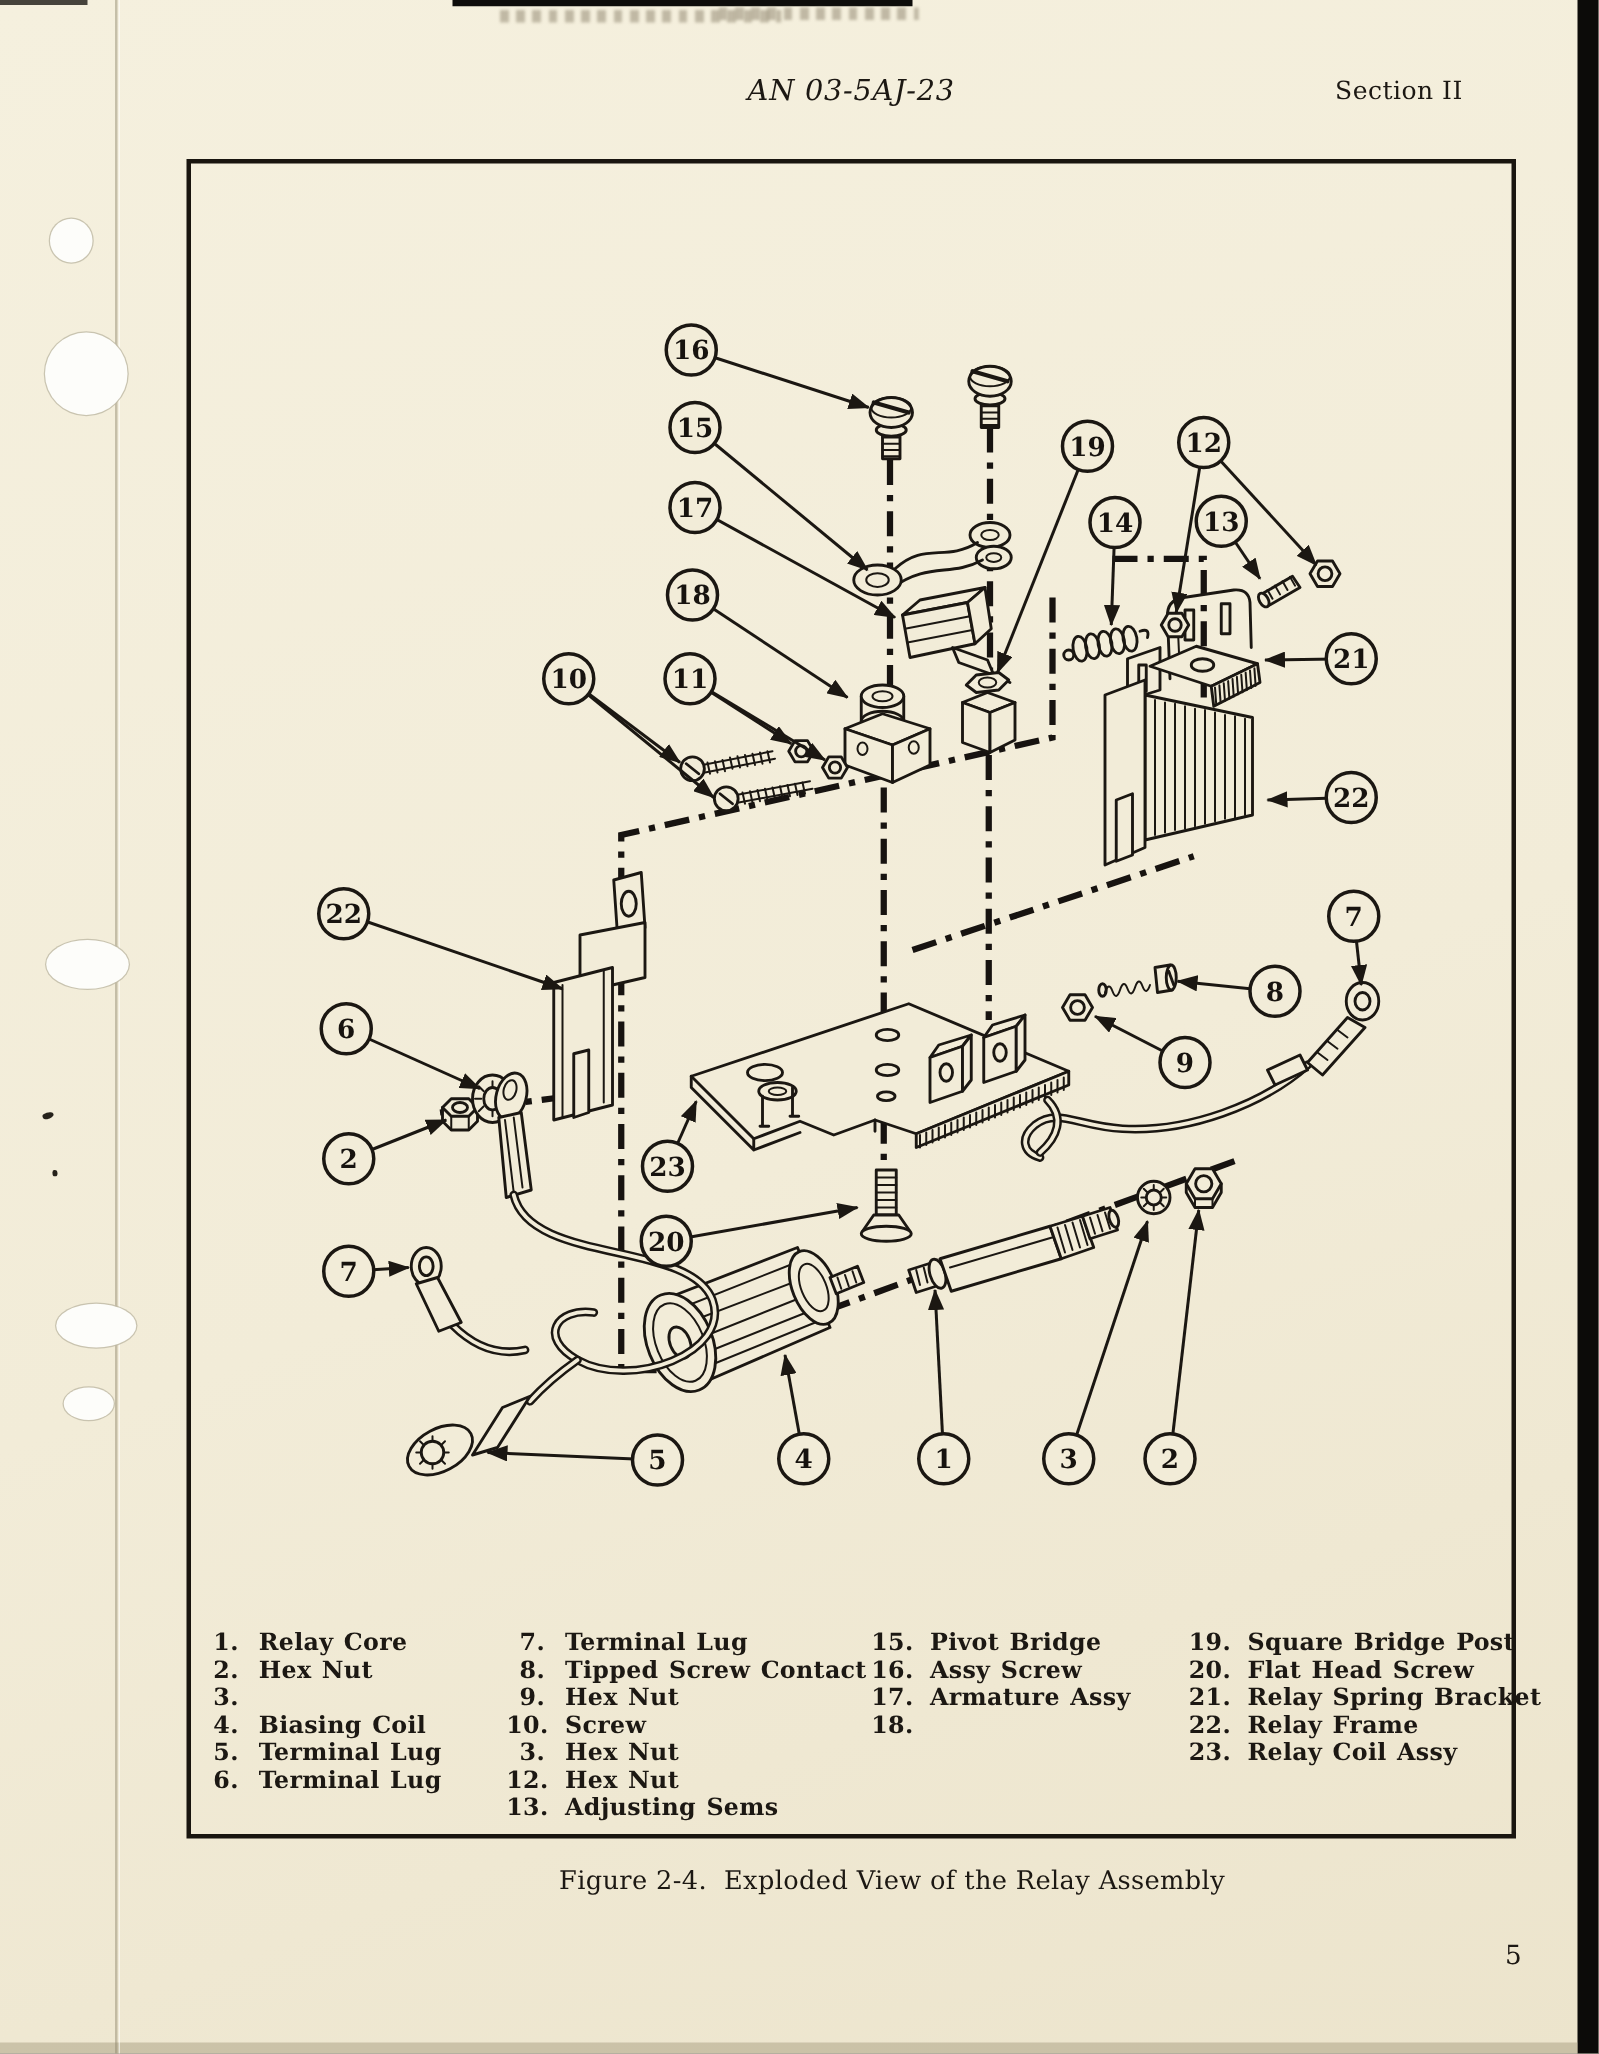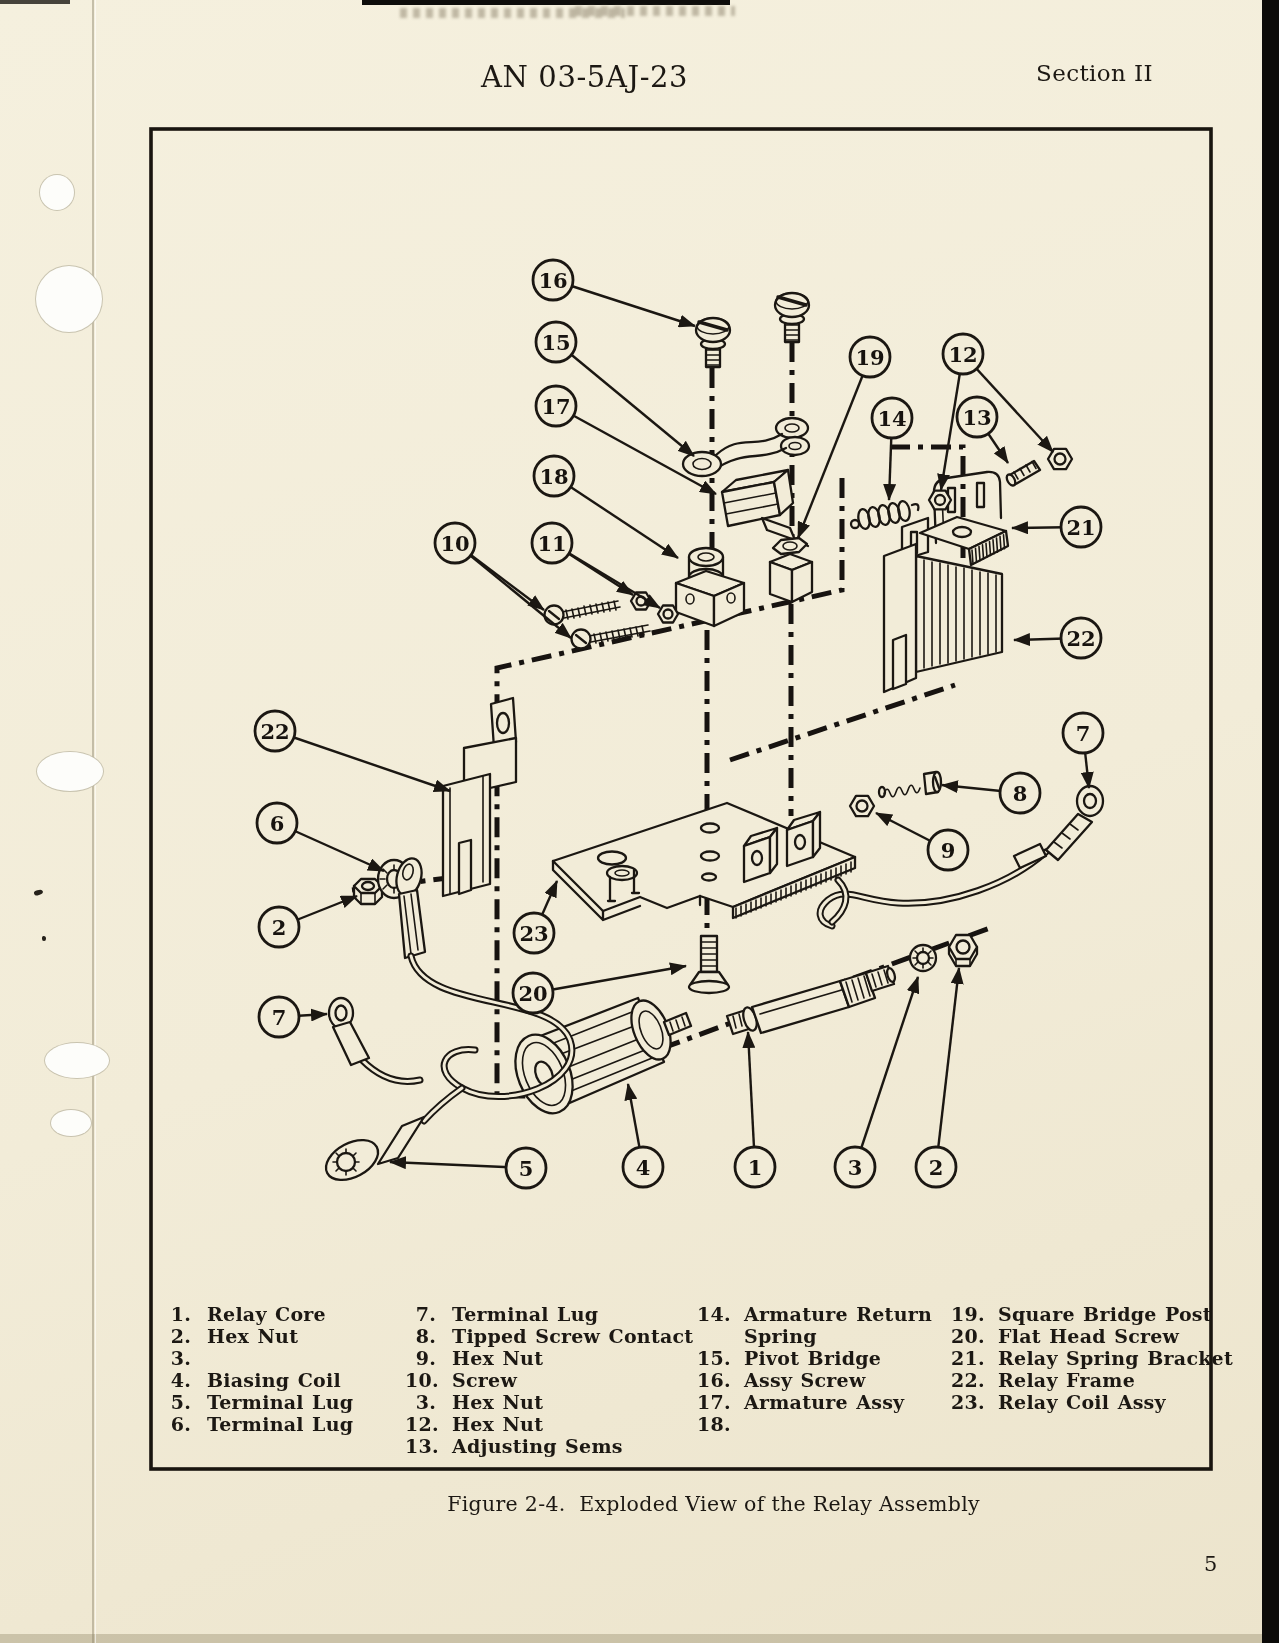--- a/index.html
+++ b/index.html
@@ -24,23 +24,23 @@
   .hole.h2{left:36px;top:266px;width:66px;height:66px;}
   .hole.h3{left:37px;top:752px;width:66px;height:39px;}
   .hole.h4{left:45px;top:1043px;width:64px;height:35px;}
   .hole.h5{left:51px;top:1110px;width:40px;height:26px;}
   .speck{position:absolute;background:#26221b;border-radius:40% 60% 50% 50%;}
   .speck.k1{left:34px;top:890px;width:9px;height:5px;transform:rotate(-20deg);}
   .speck.k2{left:42px;top:936px;width:4px;height:5px;}
   .speck.k3{left:952px;top:1172px;width:4px;height:4px;}
 
   
-  .hdr-doc{position:absolute;top:60px;left:481px;width:400px;text-align:left;
-    font-size:29px;letter-spacing:.6px;white-space:nowrap;}
-  .hdr-sec{position:absolute;top:60px;left:1036px;font-size:23px;letter-spacing:.4px;white-space:nowrap;}
+  .hdr-doc{position:absolute;top:60px;left:481px;width:400px;text-align:center;
+    font-size:23px;letter-spacing:.6px;white-space:nowrap;font-style:italic;}
+  .hdr-sec{position:absolute;top:60px;left:1068px;font-size:20px;letter-spacing:.4px;white-space:nowrap;}
   .caption{position:absolute;top:1492px;left:380px;width:600px;text-align:right;
     font-size:20.5px;letter-spacing:.3px;white-space:nowrap;}
   .pageno{position:absolute;top:1552px;left:1204px;font-size:21px;}
 
   
   .plist{position:absolute;top:0;left:0;}
   .pcol{position:absolute;top:1303px;font-size:19px;font-weight:bold;line-height:22px;
     letter-spacing:.25px;word-spacing:1.5px;}
   .pcol.c0{left:160px;} .pcol.c1{left:405px;} .pcol.c2{left:697px;} .pcol.c3{left:951px;}
   .pl-item{display:flex;align-items:flex-start;}
@@ -566,24 +566,20 @@
           <span class="pl-num">12.</span>
           <span class="pl-label">Hex Nut</span>
         </div>
         <div class="pl-item">
           <span class="pl-num">13.</span>
           <span class="pl-label">Adjusting Sems</span>
         </div>
       </div>
     <div class="pcol c2">
         <div class="pl-item">
-          <span class="pl-num">14.</span>
-          <span class="pl-label">Armature Return<br>Spring</span>
-        </div>
-        <div class="pl-item">
           <span class="pl-num">15.</span>
           <span class="pl-label">Pivot Bridge</span>
         </div>
         <div class="pl-item">
           <span class="pl-num">16.</span>
           <span class="pl-label">Assy Screw</span>
         </div>
         <div class="pl-item">
           <span class="pl-num">17.</span>
           <span class="pl-label">Armature Assy</span>

